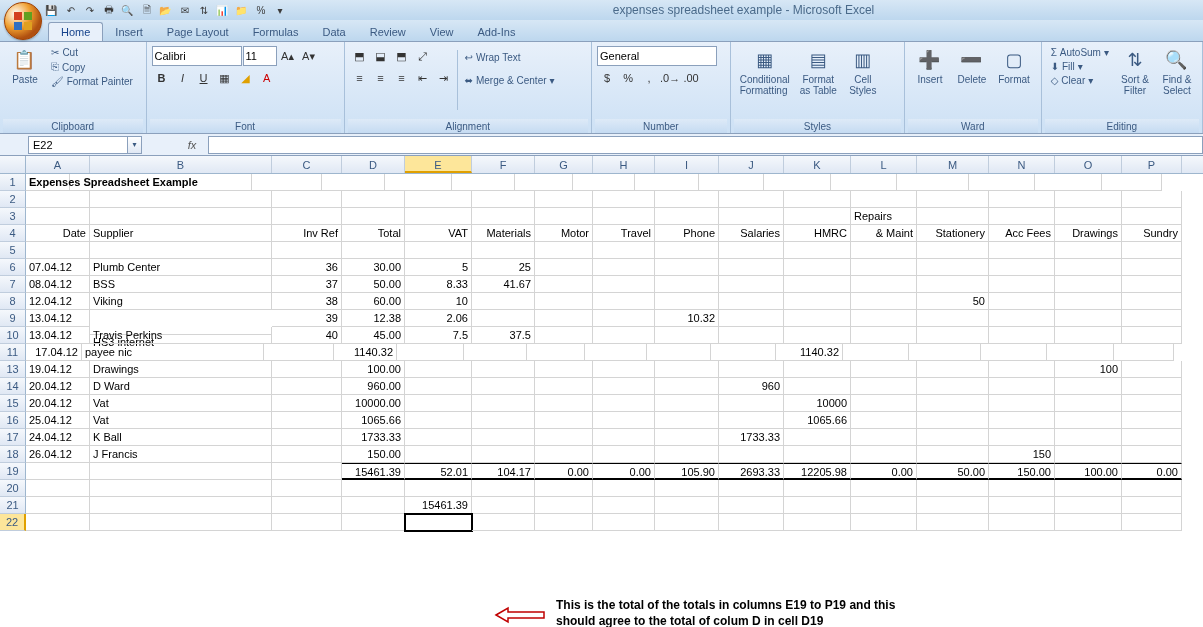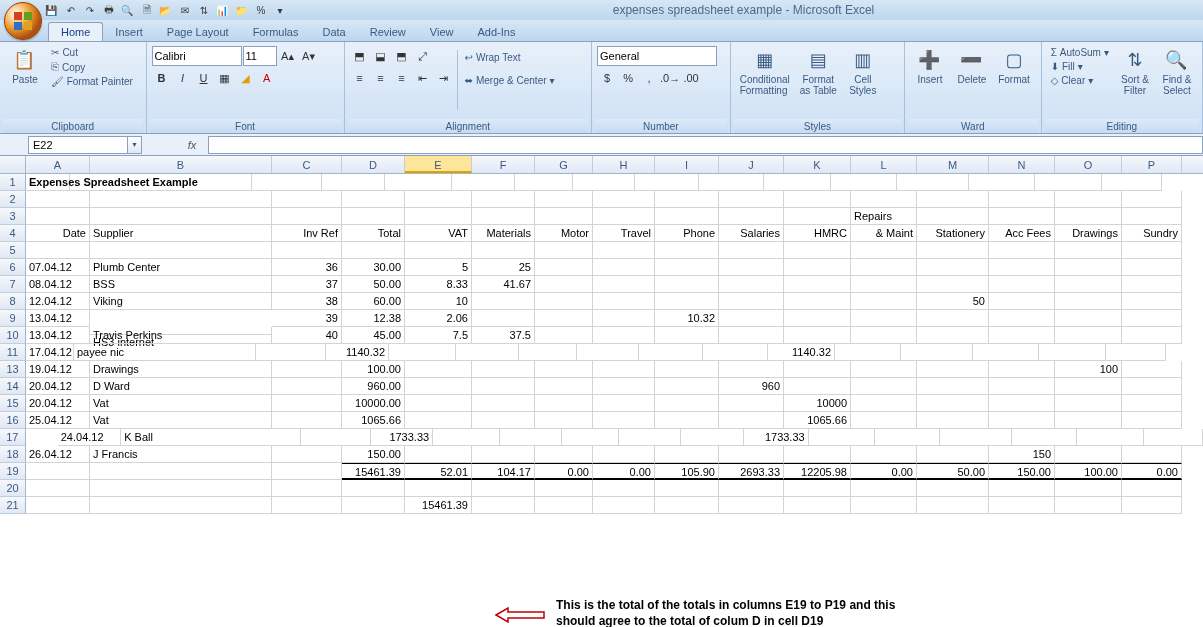--- a/index.html
+++ b/index.html
@@ -467,21 +467,21 @@
         <div class="cell" style="width: 65px;"></div>
         <div class="cell" style="width: 67px;"></div>
         <div class="cell" style="width: 66px;"></div>
         <div class="cell" style="width: 72px;"></div>
         <div class="cell" style="width: 66px;"></div>
         <div class="cell" style="width: 67px;"></div>
         <div class="cell" style="width: 60px;"></div>
       </div>
       <div class="row">
         <div class="row-h">11</div>
-        <div class="cell" style="width: 48px; text-align: left;">17.04.12</div>
+        <div class="cell" style="width: 56px; text-align: right;">17.04.12</div>
         <div class="cell" style="width: 182px; text-align: left;">payee nic</div>
         <div class="cell" style="width: 70px;"></div>
         <div class="cell num" style="width: 63px;">1140.32</div>
         <div class="cell" style="width: 67px;"></div>
         <div class="cell" style="width: 63px;"></div>
         <div class="cell" style="width: 58px;"></div>
         <div class="cell" style="width: 62px;"></div>
         <div class="cell" style="width: 64px;"></div>
         <div class="cell" style="width: 65px;"></div>
         <div class="cell num" style="width: 67px;">1140.32</div>
@@ -562,21 +562,21 @@
         <div class="cell" style="width: 65px;"></div>
         <div class="cell num" style="width: 67px;">1065.66</div>
         <div class="cell" style="width: 66px;"></div>
         <div class="cell" style="width: 72px;"></div>
         <div class="cell" style="width: 66px;"></div>
         <div class="cell" style="width: 67px;"></div>
         <div class="cell" style="width: 60px;"></div>
       </div>
       <div class="row">
         <div class="row-h">17</div>
-        <div class="cell" style="width: 64px; text-align: left; margin-left: 32px;">24.04.12</div>
+        <div class="cell" style="width: 64px; text-align: left;">24.04.12</div>
         <div class="cell" style="width: 182px; text-align: left;">K Ball</div>
         <div class="cell" style="width: 70px;"></div>
         <div class="cell num" style="width: 63px;">1733.33</div>
         <div class="cell" style="width: 67px;"></div>
         <div class="cell" style="width: 63px;"></div>
         <div class="cell" style="width: 58px;"></div>
         <div class="cell" style="width: 62px;"></div>
         <div class="cell" style="width: 64px;"></div>
         <div class="cell num" style="width: 65px;">1733.33</div>
         <div class="cell" style="width: 67px;"></div>
@@ -655,20 +655,39 @@
         <div class="cell" style="width: 62px;"></div>
         <div class="cell" style="width: 64px;"></div>
         <div class="cell" style="width: 65px;"></div>
         <div class="cell" style="width: 67px;"></div>
         <div class="cell" style="width: 66px;"></div>
         <div class="cell" style="width: 72px;"></div>
         <div class="cell" style="width: 66px;"></div>
         <div class="cell" style="width: 67px;"></div>
         <div class="cell" style="width: 60px;"></div>
       </div>
+      <div class="row">
+        <div class="row-h active">22</div>
+        <div class="cell" style="width: 64px;"></div>
+        <div class="cell" style="width: 182px;"></div>
+        <div class="cell" style="width: 70px;"></div>
+        <div class="cell" style="width: 63px;"></div>
+        <div class="cell selected" style="width: 67px;"></div>
+        <div class="cell" style="width: 63px;"></div>
+        <div class="cell" style="width: 58px;"></div>
+        <div class="cell" style="width: 62px;"></div>
+        <div class="cell" style="width: 64px;"></div>
+        <div class="cell" style="width: 65px;"></div>
+        <div class="cell" style="width: 67px;"></div>
+        <div class="cell" style="width: 66px;"></div>
+        <div class="cell" style="width: 72px;"></div>
+        <div class="cell" style="width: 66px;"></div>
+        <div class="cell" style="width: 67px;"></div>
+        <div class="cell" style="width: 60px;"></div>
+      </div>
     </div>
 
   <div class="annotation" style="white-space:pre-line">This is the total of the totals in columns E19 to P19 and this
 should agree to the total of colum D in cell D19</div>
   <div class="arrow">
     <svg viewBox="0 0 52 18">
         <path d="M 2 9 L 14 2 L 14 6 L 50 6 L 50 12 L 14 12 L 14 16 Z" fill="none" stroke="#c00000" stroke-width="1.5"></path>
       </svg>
   </div>
 </div>

